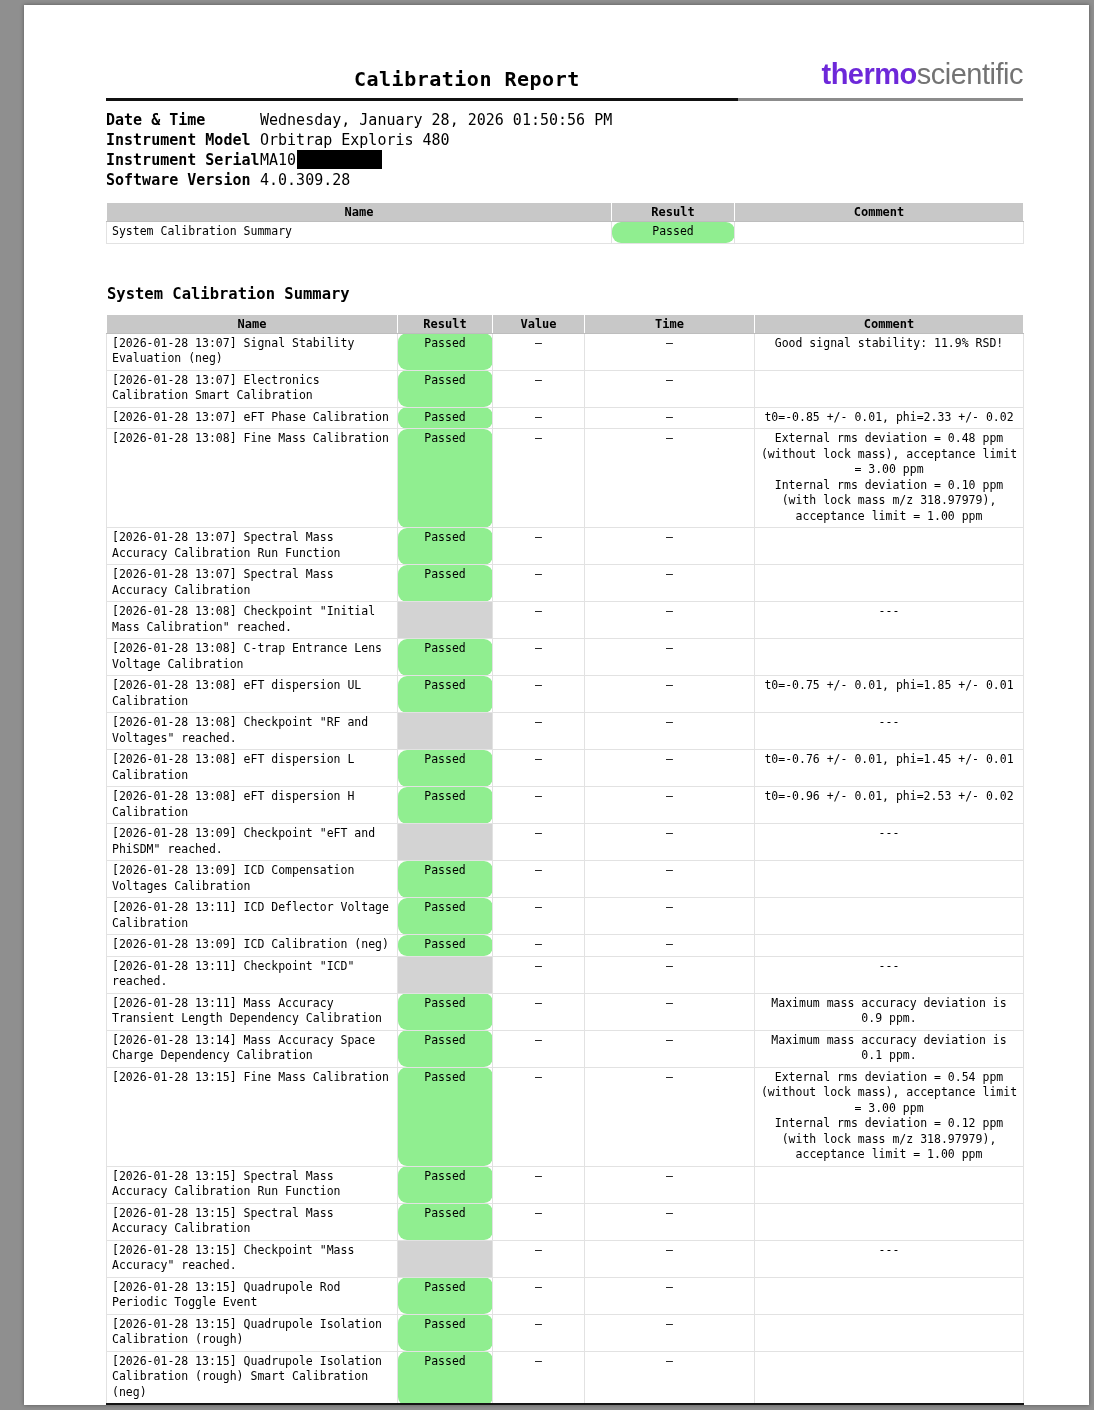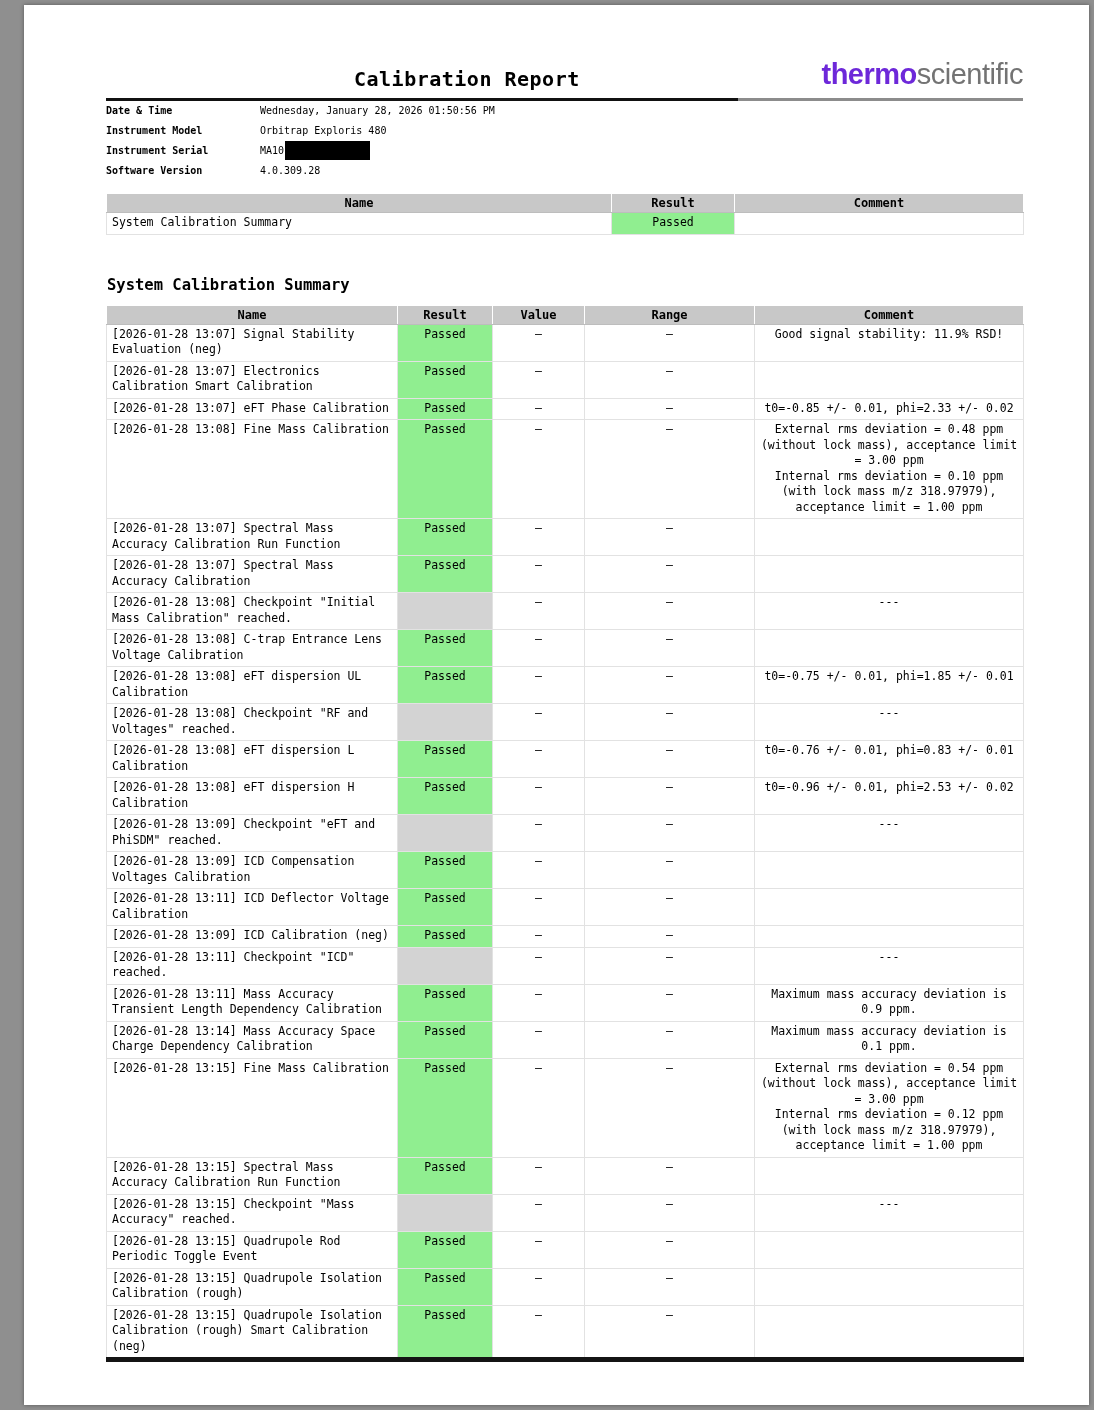--- a/index.html
+++ b/index.html
@@ -27,21 +27,21 @@
     margin-left: 248px;
     font-size: 20px; font-weight: bold; letter-spacing: .5px;
   }
   .logo { margin-left: auto; font-family: "Liberation Sans", sans-serif; font-size: 29px; letter-spacing: -0.5px; line-height: 1; padding-bottom: 2px; }
   .logo .t1 { font-weight: bold; }
   .rule { display: flex; height: 3px; margin-top: 7px; }
   .rule .seg-black { width: 632px; background: #111; }
   .rule .seg-gray  { flex: 1; background: #8c8c8c; }
 
   
-  .info-block { font-size: 10px; }
+  .info-block { margin-top: 9px; font-size: 15px; }
   .info-row { display: flex; line-height: 20px; }
   .info-label { width: 154px; font-weight: bold; }
   .info-value { white-space: pre; }
   .redact-inline {
     display: inline-block; width: 85px; height: 19px;
     background: #000; vertical-align: middle; margin-left: 1px;
   }
 
   
   table { border-collapse: collapse; table-layout: fixed; width: 917px; font-size: 11.5px; }
@@ -54,21 +54,21 @@
     border: 1px solid #e2e2e2;
     padding: 2px 5px 3px;
     vertical-align: top;
     line-height: 15.5px;
   }
   .col-name    { text-align: left; }
   .col-result  { text-align: center; }
   .col-value   { text-align: center; }
   .col-range   { text-align: center; }
   .col-comment { text-align: center; white-space: pre-wrap; }
-  td.passed     { background: var(--passed-bg, #90ee90); }
+  td.passed     { background: var(--passed-bg, #90ee90); border-radius: 9px; }
   td.checkpoint { background: var(--checkpoint-bg, #d3d3d3); }
 
   .summary-table { margin-top: 12px; }
 
   .section-title { margin: 41px 0 0 1px; font-size: 15.5px; font-weight: bold; }
 
   .main-table { margin-top: 11px; border-bottom: 5px solid #141414; }
 </style>
 </head>
 <body>
@@ -138,21 +138,21 @@
             <col style="width:95px">
             <col style="width:92px">
             <col style="width:170px">
             <col style="width:269px">
           </colgroup>
         <thead>
           <tr>
             <th>Name</th>
             <th>Result</th>
             <th>Value</th>
-            <th>Range</th>
+            <th>Time</th>
             <th>Comment</th>
           </tr>
         </thead>
         <tbody>
             <tr>
               <td class="col-name">[2026-01-28 13:07] Signal Stability Evaluation (neg)</td>
               <td class="col-result passed">Passed</td>
               <td class="col-value">–</td>
               <td class="col-range">–</td>
               <td class="col-comment">Good signal stability: 11.9% RSD!</td>
@@ -219,21 +219,21 @@
               <td class="col-result checkpoint"></td>
               <td class="col-value">–</td>
               <td class="col-range">–</td>
               <td class="col-comment">---</td>
             </tr>
             <tr>
               <td class="col-name">[2026-01-28 13:08] eFT dispersion L Calibration</td>
               <td class="col-result passed">Passed</td>
               <td class="col-value">–</td>
               <td class="col-range">–</td>
-              <td class="col-comment">t0=-0.76 +/- 0.01, phi=0.83 +/- 0.01</td>
+              <td class="col-comment">t0=-0.76 +/- 0.01, phi=1.45 +/- 0.01</td>
             </tr>
             <tr>
               <td class="col-name">[2026-01-28 13:08] eFT dispersion H Calibration</td>
               <td class="col-result passed">Passed</td>
               <td class="col-value">–</td>
               <td class="col-range">–</td>
               <td class="col-comment">t0=-0.96 +/- 0.01, phi=2.53 +/- 0.02</td>
             </tr>
             <tr>
               <td class="col-name">[2026-01-28 13:09] Checkpoint "eFT and PhiSDM" reached.</td>
@@ -287,20 +287,27 @@
             <tr>
               <td class="col-name">[2026-01-28 13:15] Fine Mass Calibration</td>
               <td class="col-result passed">Passed</td>
               <td class="col-value">–</td>
               <td class="col-range">–</td>
               <td class="col-comment">External rms deviation = 0.54 ppm (without lock mass), acceptance limit = 3.00 ppm
 Internal rms deviation = 0.12 ppm (with lock mass m/z 318.97979), acceptance limit = 1.00 ppm</td>
             </tr>
             <tr>
               <td class="col-name">[2026-01-28 13:15] Spectral Mass Accuracy Calibration Run Function</td>
+              <td class="col-result passed">Passed</td>
+              <td class="col-value">–</td>
+              <td class="col-range">–</td>
+              <td class="col-comment"></td>
+            </tr>
+            <tr>
+              <td class="col-name">[2026-01-28 13:15] Spectral Mass Accuracy Calibration</td>
               <td class="col-result passed">Passed</td>
               <td class="col-value">–</td>
               <td class="col-range">–</td>
               <td class="col-comment"></td>
             </tr>
             <tr>
               <td class="col-name">[2026-01-28 13:15] Checkpoint "Mass Accuracy" reached.</td>
               <td class="col-result checkpoint"></td>
               <td class="col-value">–</td>
               <td class="col-range">–</td>

